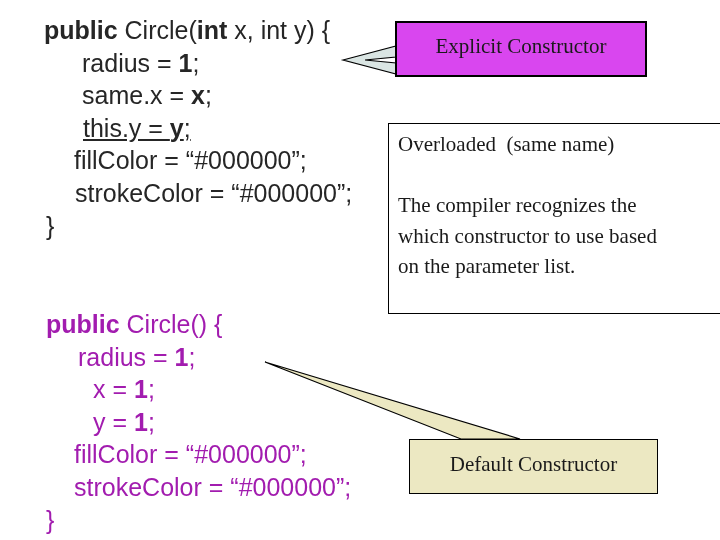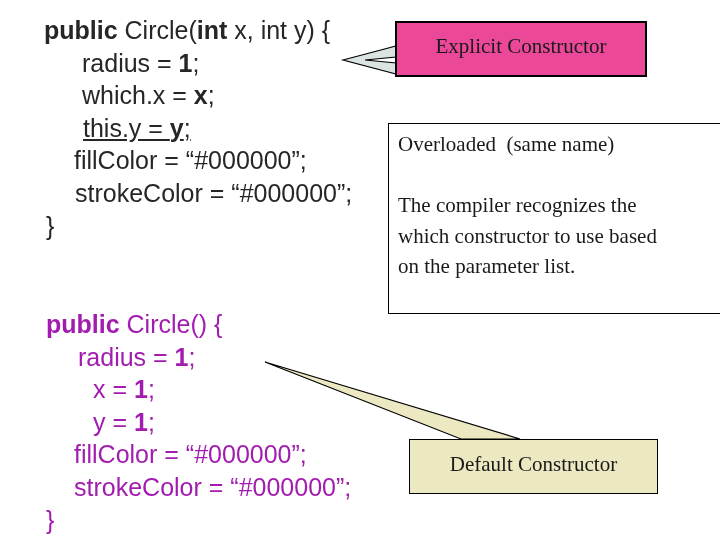--- a/index.html
+++ b/index.html
@@ -47,38 +47,38 @@
 <div class="slide">
 
   <svg class="tail-layer" viewBox="0 0 720 540" xmlns="http://www.w3.org/2000/svg">
     <polygon points="343,60 396,46 396,57 365,60 396,63 396,74" stroke="#000000" stroke-width="1.2" style="fill: rgb(218, 229, 227);"></polygon>
     <polygon points="265,362 520,439 461,439" stroke="#000000" stroke-width="1.2" style="fill: rgb(236, 232, 194);"></polygon>
   </svg>
 
   <div class="code-block code-block-1" style="color: rgb(38, 38, 38);">
       <div class="code-line" style="padding-left: 4px;"><span class="bold">public</span><span> Circle(</span><span class="bold">int</span><span> x, int y) {</span></div>
       <div class="code-line" style="padding-left: 42px;"><span>radius = </span><span class="bold">1</span><span>;</span></div>
-      <div class="code-line" style="padding-left: 42px;"><span>which.x = </span><span class="bold">x</span><span>;</span></div>
+      <div class="code-line" style="padding-left: 42px;"><span>same.x = </span><span class="bold">x</span><span>;</span></div>
       <div class="code-line" style="padding-left: 43px; text-decoration: underline;"><span>this.y = </span><span class="bold">y</span><span>;</span></div>
       <div class="code-line" style="padding-left: 34px;"><span>fillColor = “#000000”;</span></div>
       <div class="code-line" style="padding-left: 35px;"><span>strokeColor = “#000000”;</span></div>
       <div class="code-line" style="padding-left: 6px;"><span>}</span></div>
     </div>
 
   <div class="code-block code-block-2" style="color: #a21caf;">
       <div class="code-line" style="padding-left: 6px;"><span class="bold">public</span><span> Circle() {</span></div>
       <div class="code-line" style="padding-left: 38px;"><span>radius = </span><span class="bold">1</span><span>;</span></div>
       <div class="code-line" style="padding-left: 53px;"><span>x = </span><span class="bold">1</span><span>;</span></div>
       <div class="code-line" style="padding-left: 53px;"><span>y = </span><span class="bold">1</span><span>;</span></div>
       <div class="code-line" style="padding-left: 34px;"><span>fillColor = “#000000”;</span></div>
       <div class="code-line" style="padding-left: 34px;"><span>strokeColor = “#000000”;</span></div>
       <div class="code-line" style="padding-left: 6px;"><span>}</span></div>
     </div>
 
-  <div class="callout callout-explicit" style="background-color: #ec4899;">
+  <div class="callout callout-explicit" style="background-color: #d946ef;">
     <span>Explicit Constructor</span>
   </div>
 
   <div class="callout callout-overloaded">
     <div class="overloaded-title">Overloaded  (same name)</div>
     <div class="overloaded-body">
       <div>The compiler recognizes the</div>
       <div>which constructor to use based</div>
       <div>on the parameter list.</div>
     </div>

